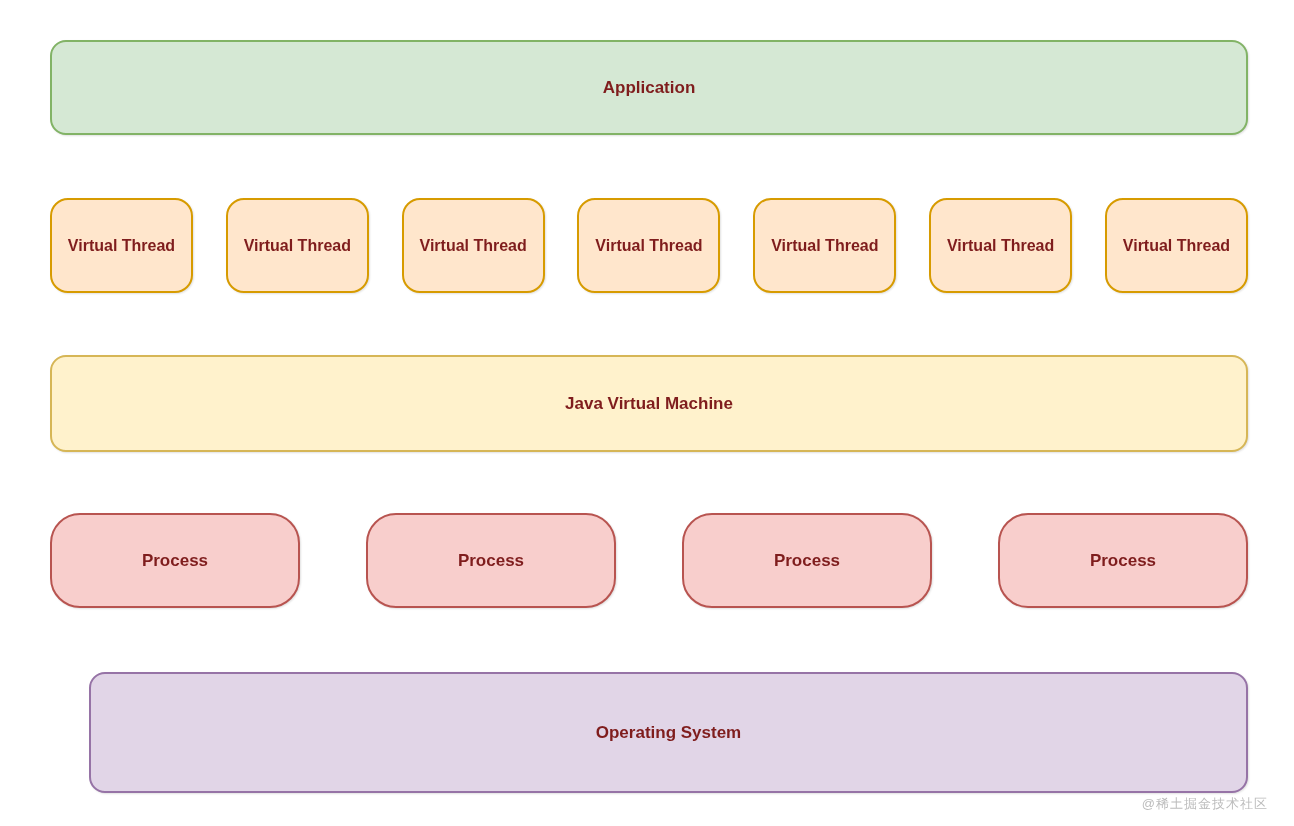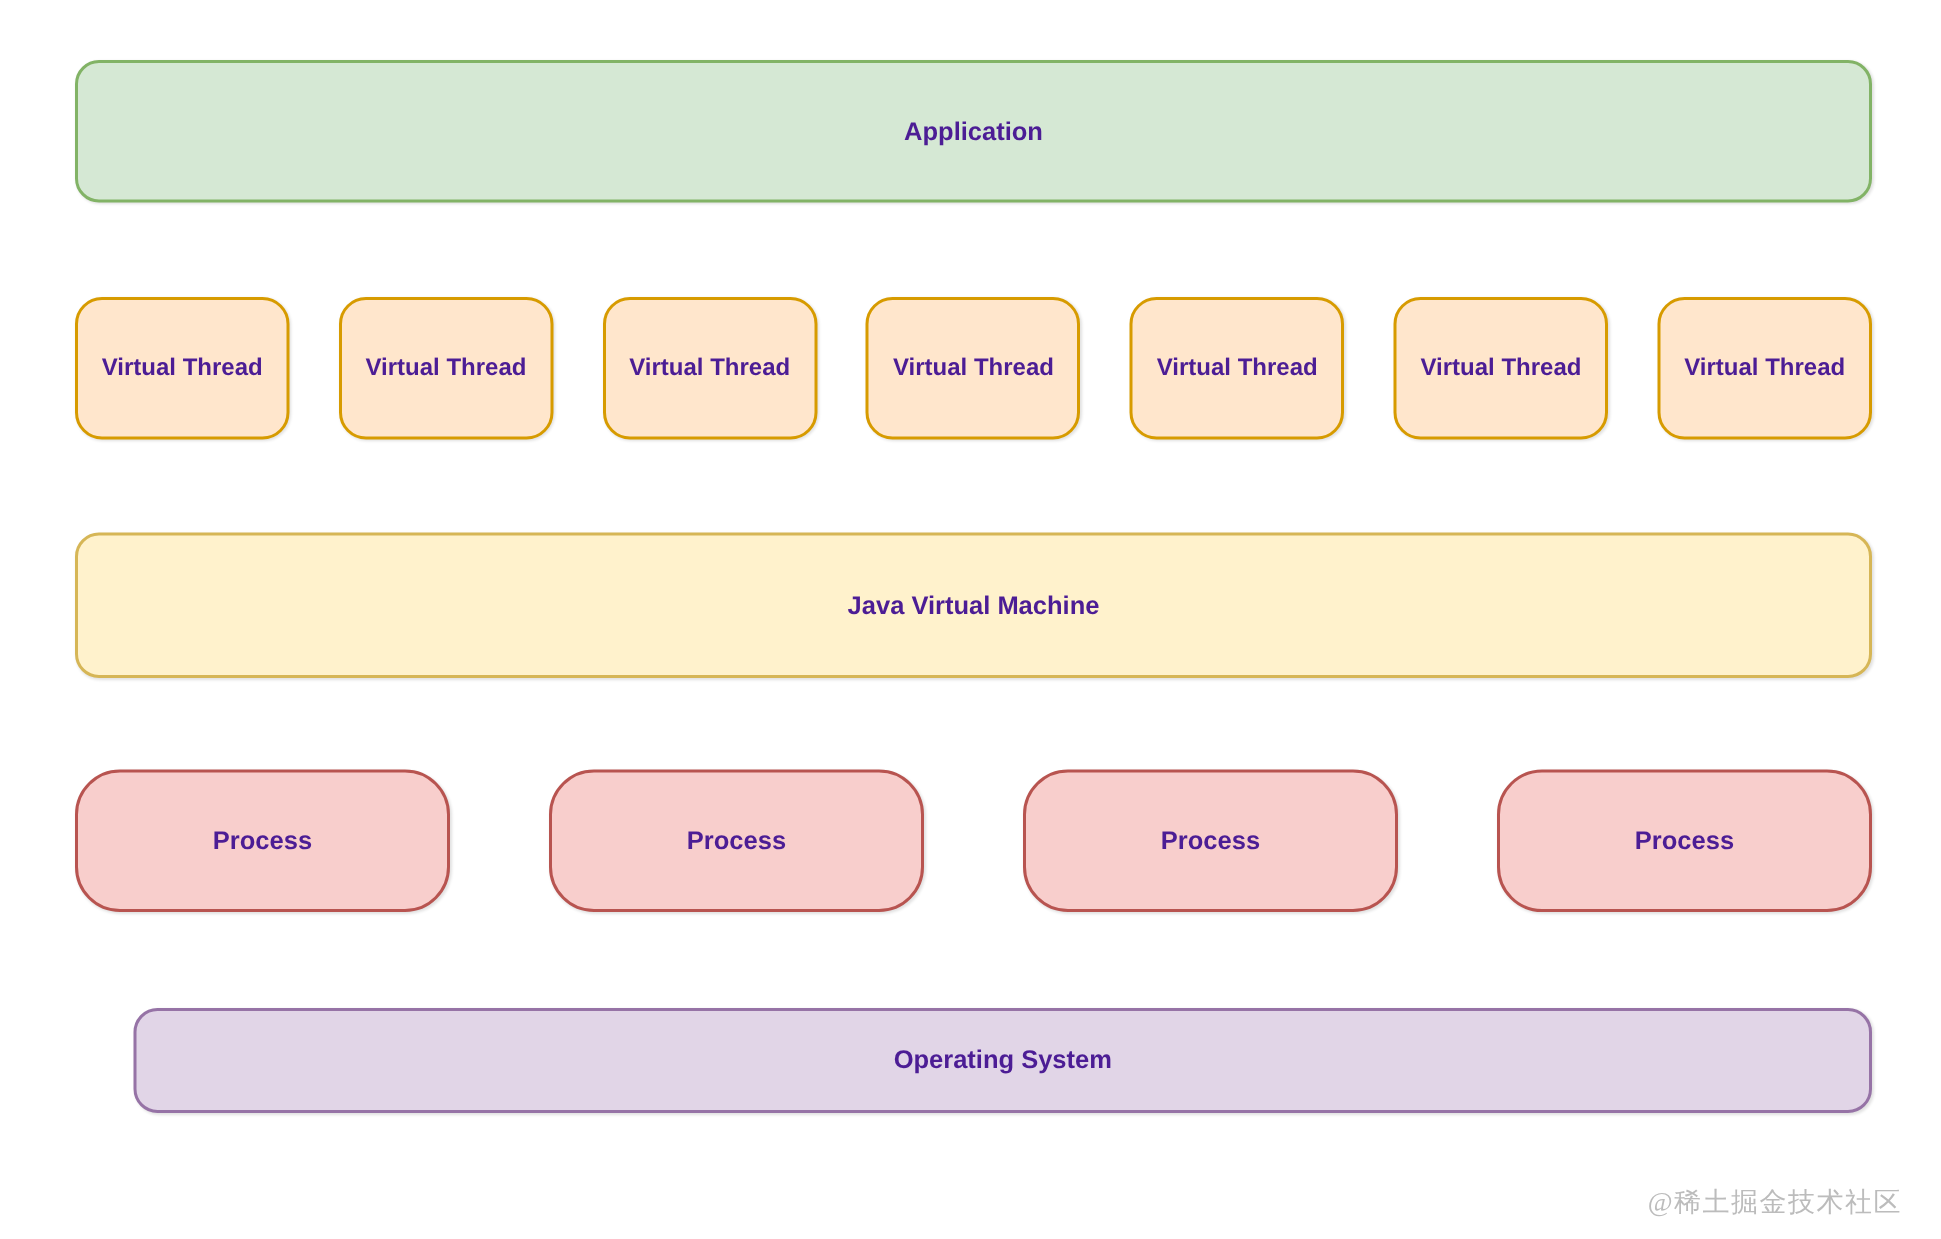--- a/index.html
+++ b/index.html
@@ -18,32 +18,32 @@
   .box {
     box-sizing: border-box;
     border: 2px solid #999;
     border-radius: 16px;
     background: #eee;
     display: flex;
     align-items: center;
     justify-content: center;
     font-weight: 700;
     font-size: 17px;
-    color: #4c1d95;
+    color: #7f1d1d;
     box-shadow: 1px 1px 2px rgba(0,0,0,0.12);
     text-align: center;
   }
   .layer {
     position: absolute;
     left: 50px;
     right: 46px;
   }
   .layer-application { top: 40px;  height: 95px; }
   .layer-jvm         { top: 355px; height: 97px; }
-  .layer-os          { top: 672px; height: 70px; margin-left: 39px; }
+  .layer-os          { top: 672px; height: 121px; margin-left: 39px; }
 
   .row {
     position: absolute;
     left: 50px;
     right: 46px;
     display: flex;
     justify-content: space-between;
     align-items: center;
   }
   .row-threads   { top: 198px; height: 95px; }
@@ -57,25 +57,24 @@
   }
   .process-box {
     width: 250px;
     height: 95px;
     border-radius: 30px;
   }
   .watermark {
     position: absolute;
     right: 26px;
     bottom: 13px;
-    font-size: 18px;
+    font-size: 13px;
     font-weight: 400;
     color: #bcbcbc;
     letter-spacing: 1px;
-    font-family: Liberation Serif, serif;
   }
 </style>
 </head>
 <body>
 
 <div class="canvas">
 
   <div class="box layer layer-application" style="background: rgb(213, 232, 212); border-color: rgb(130, 179, 102);">
     <span>Application</span>
   </div>

